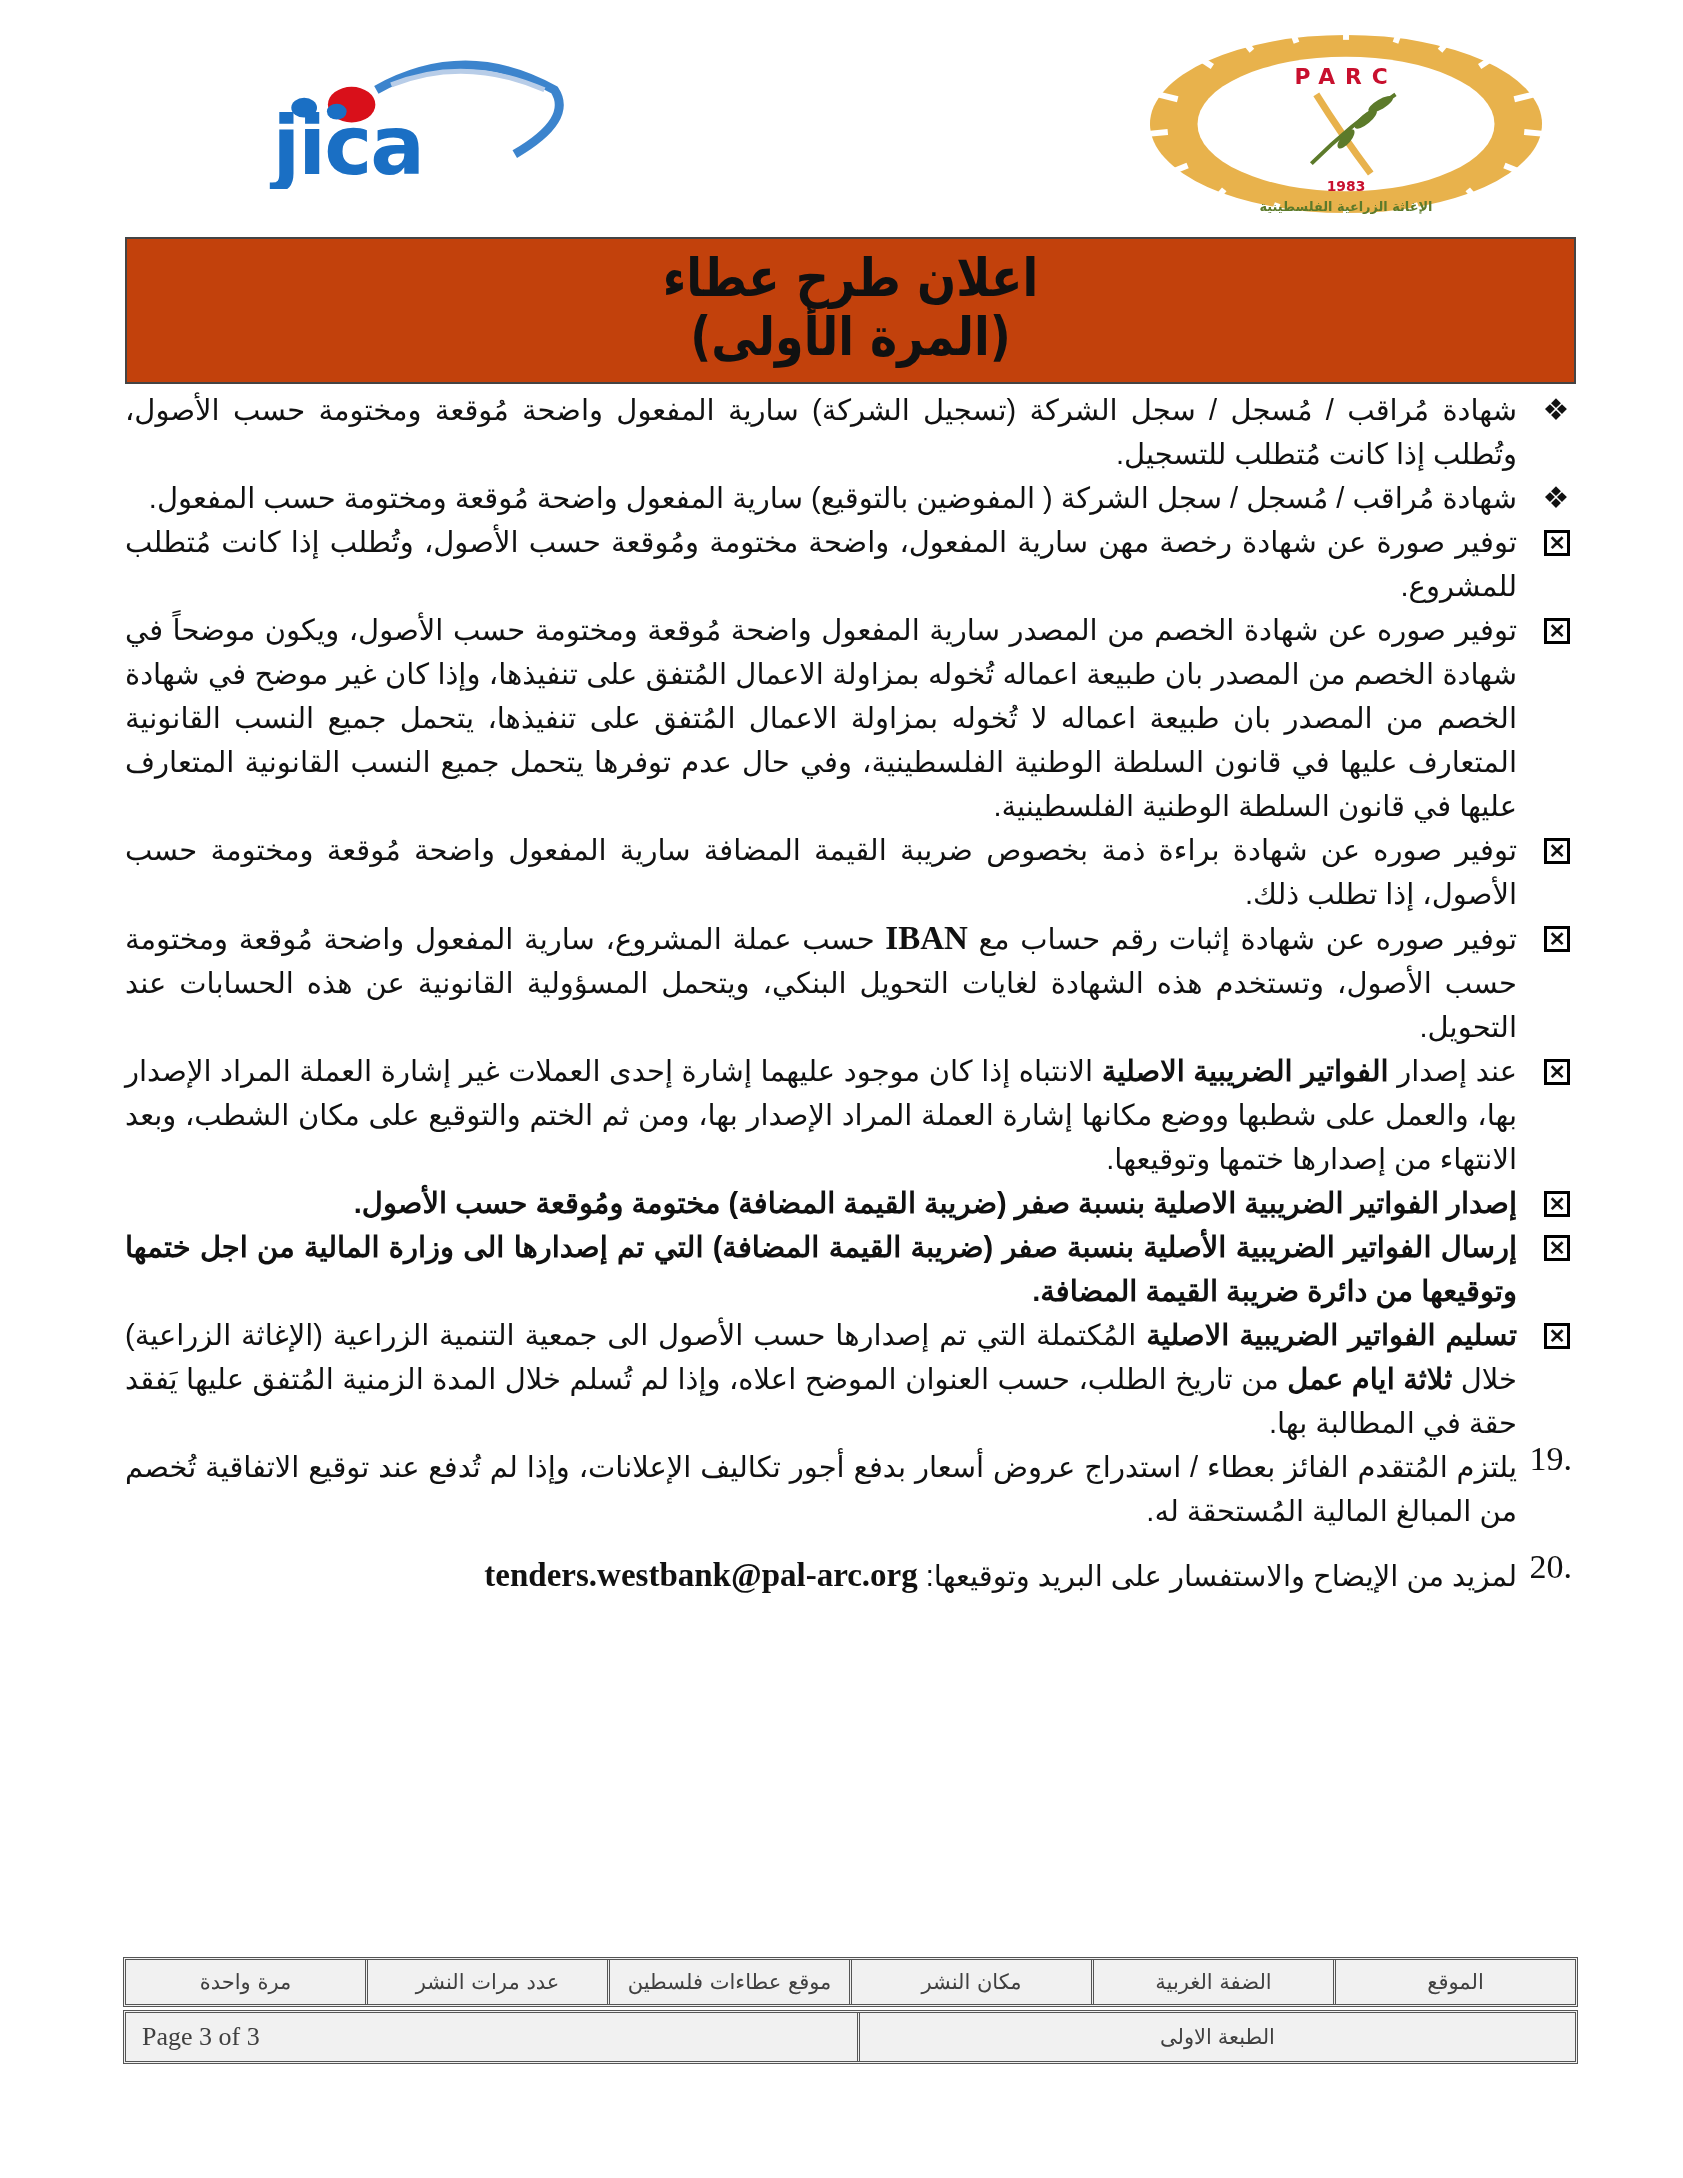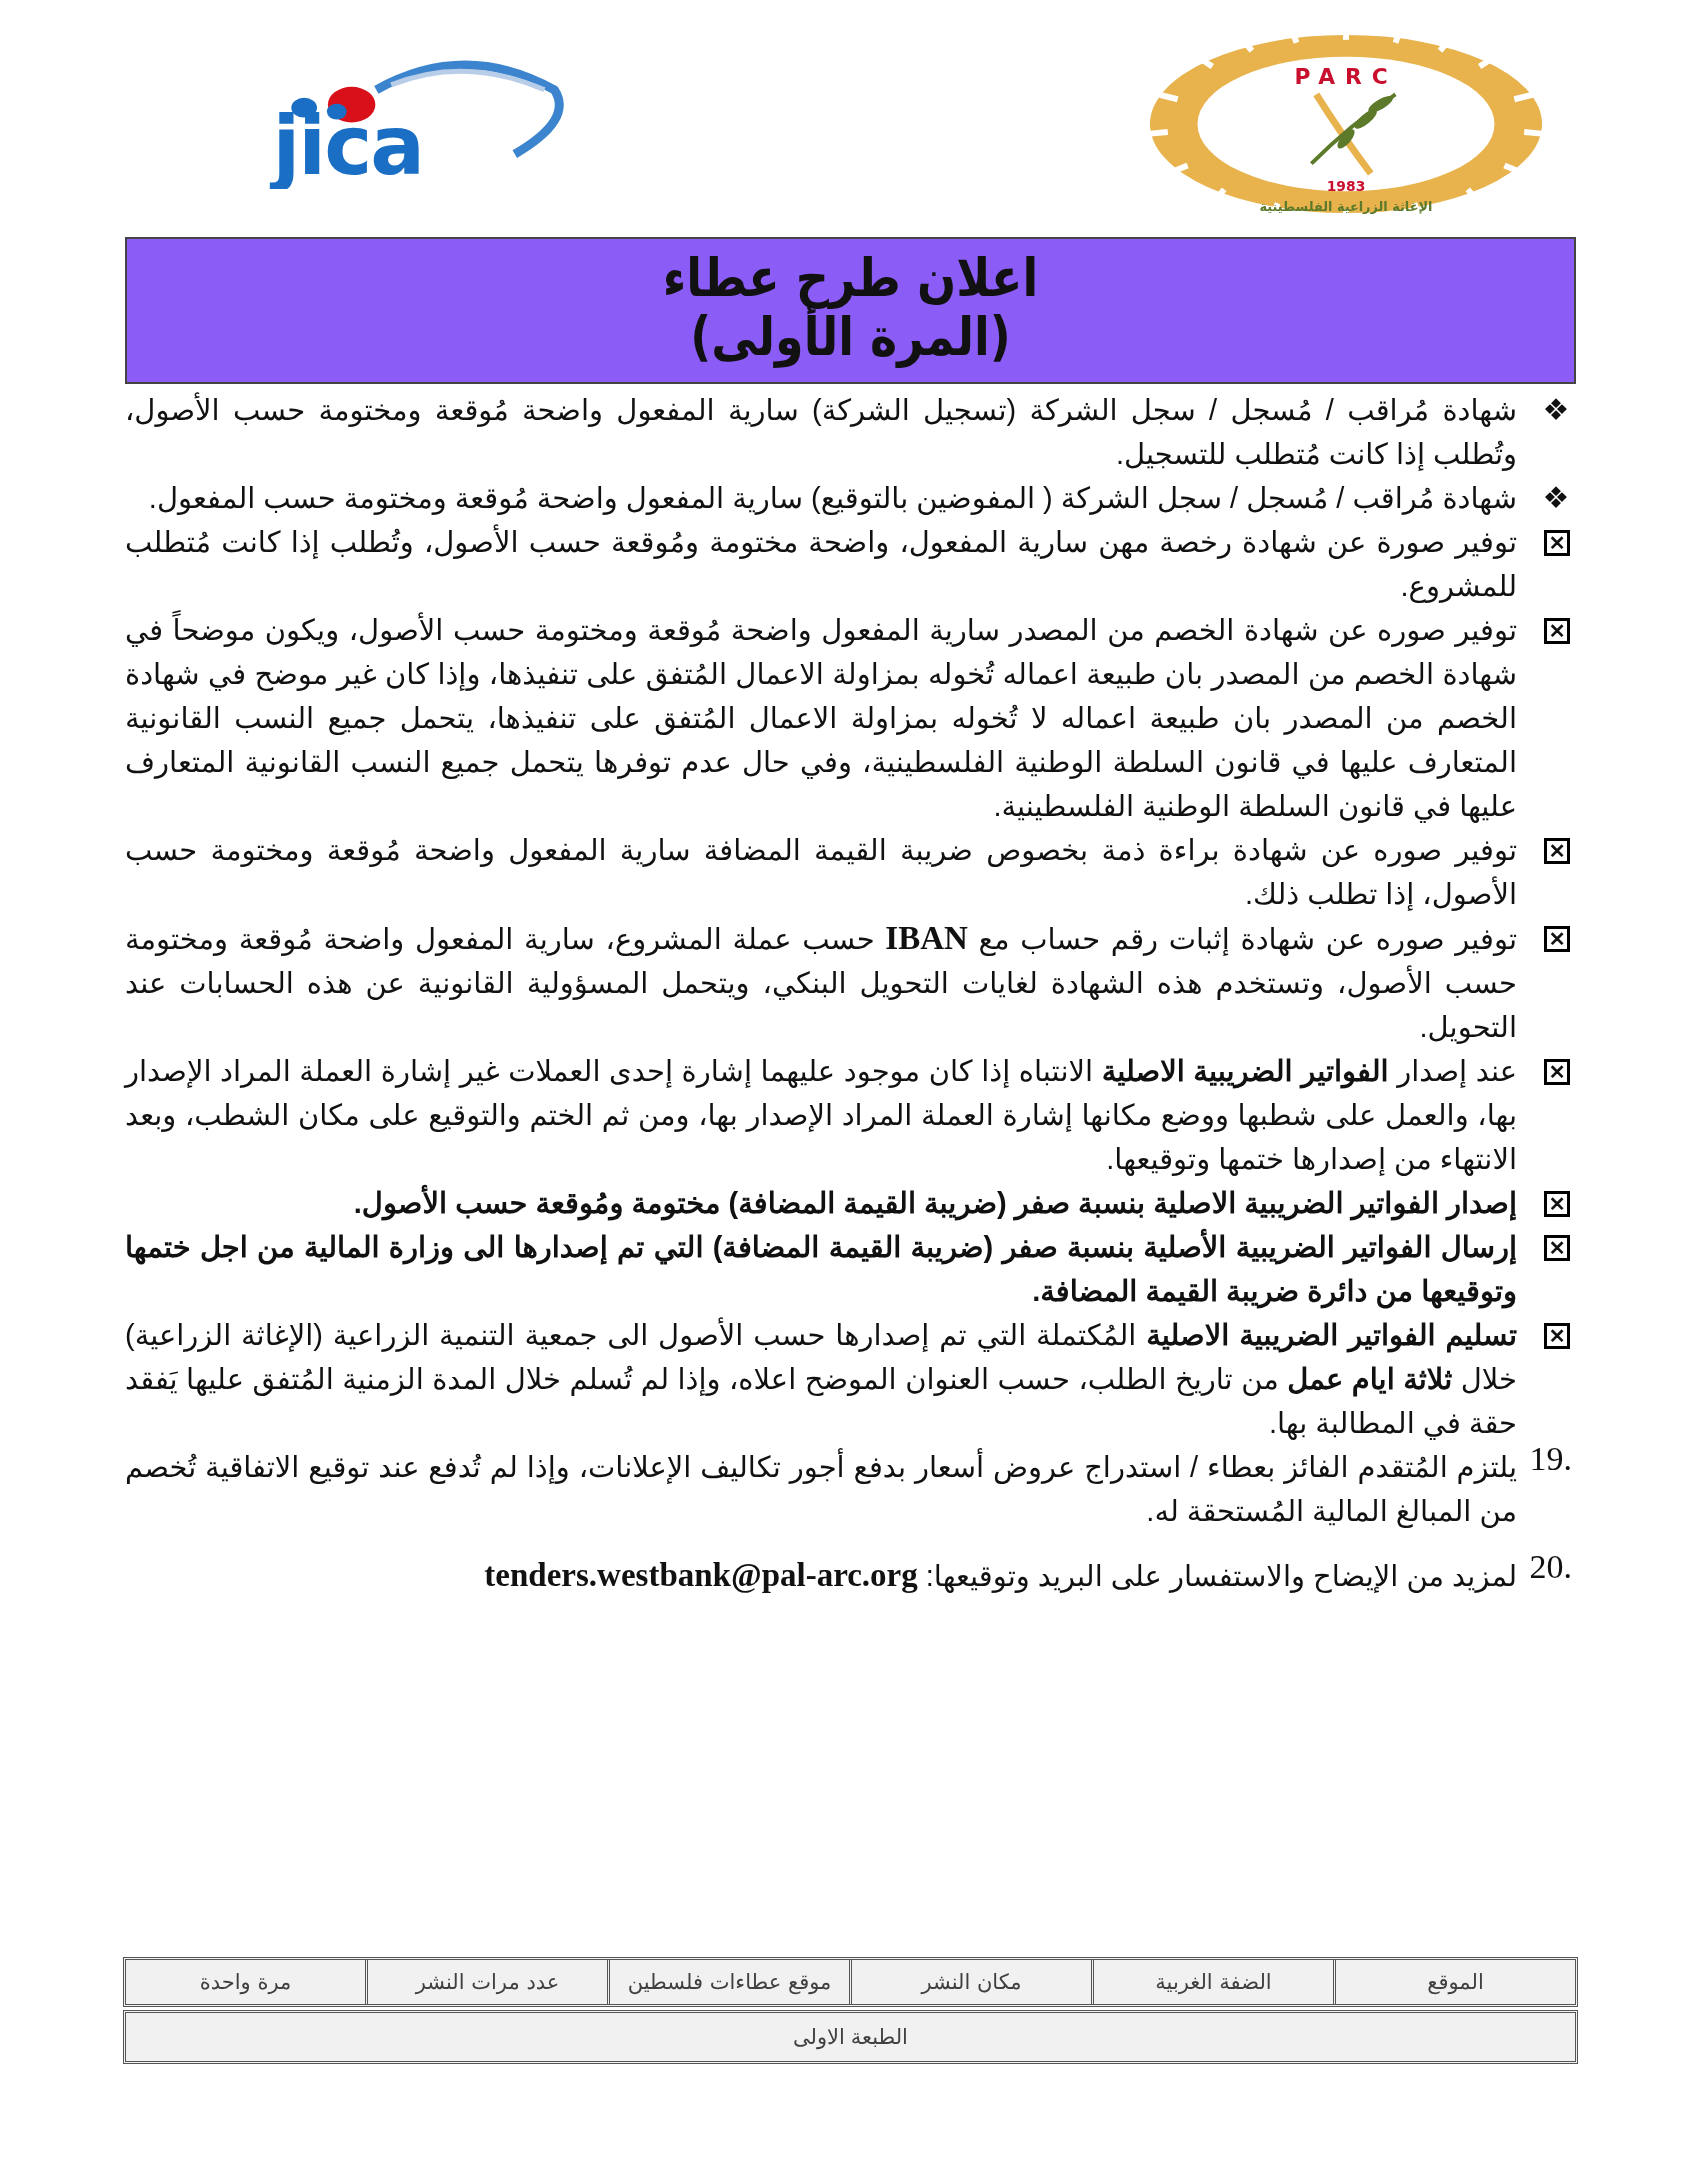--- a/index.html
+++ b/index.html
@@ -5,21 +5,21 @@
   html, body { margin: 0; padding: 0; background: #ffffff; }
   body { width: 1683px; height: 2178px; position: relative; overflow: hidden;
          font-family: "DejaVu Sans", sans-serif; color: #111; }
 
   
   .logo-jica { position: absolute; left: 228px; top: 50px; width: 356px; height: 139px; }
   .logo-parc { position: absolute; left: 1143px; top: 25px; width: 406px; height: 198px; }
 
   
   .title-box { position: absolute; left: 125px; top: 237px; width: 1451px; height: 147px;
-               border: 2px solid #444; background: #8b5cf6; box-sizing: border-box;
+               border: 2px solid #444; background: #c2410c; box-sizing: border-box;
                text-align: center; direction: rtl; }
   .title-line { font-family: "DejaVu Sans", sans-serif; font-weight: bold; font-size: 46px;
                 line-height: 59px; letter-spacing: -1px; transform: scaleY(1.15); }
   .title-line.l1 { margin-top: 10px; }
 
   
   .content { position: absolute; left: 125px; top: 388px; width: 1447px; direction: rtl;
              font-family: "Liberation Sans", sans-serif; font-size: 29px; line-height: 44px; }
   .item { position: relative; padding-right: 55px; text-align: justify; text-align-last: right; }
   .item .marker { position: absolute; right: 2px; top: 8px; width: 28px; height: 28px;
@@ -179,15 +179,16 @@
   <div class="frow">
     <div class="fcell">الموقع</div>
     <div class="fcell">الضفة الغربية</div>
     <div class="fcell">مكان النشر</div>
     <div class="fcell">موقع عطاءات فلسطين</div>
     <div class="fcell">عدد مرات النشر</div>
     <div class="fcell">مرة واحدة</div>
   </div>
   <div class="frow r2">
     <div class="fcell ar">الطبعة الاولى</div>
+    <div class="fcell left">Page 3 of 3</div>
   </div>
 </div>
 
 
 </body></html>

